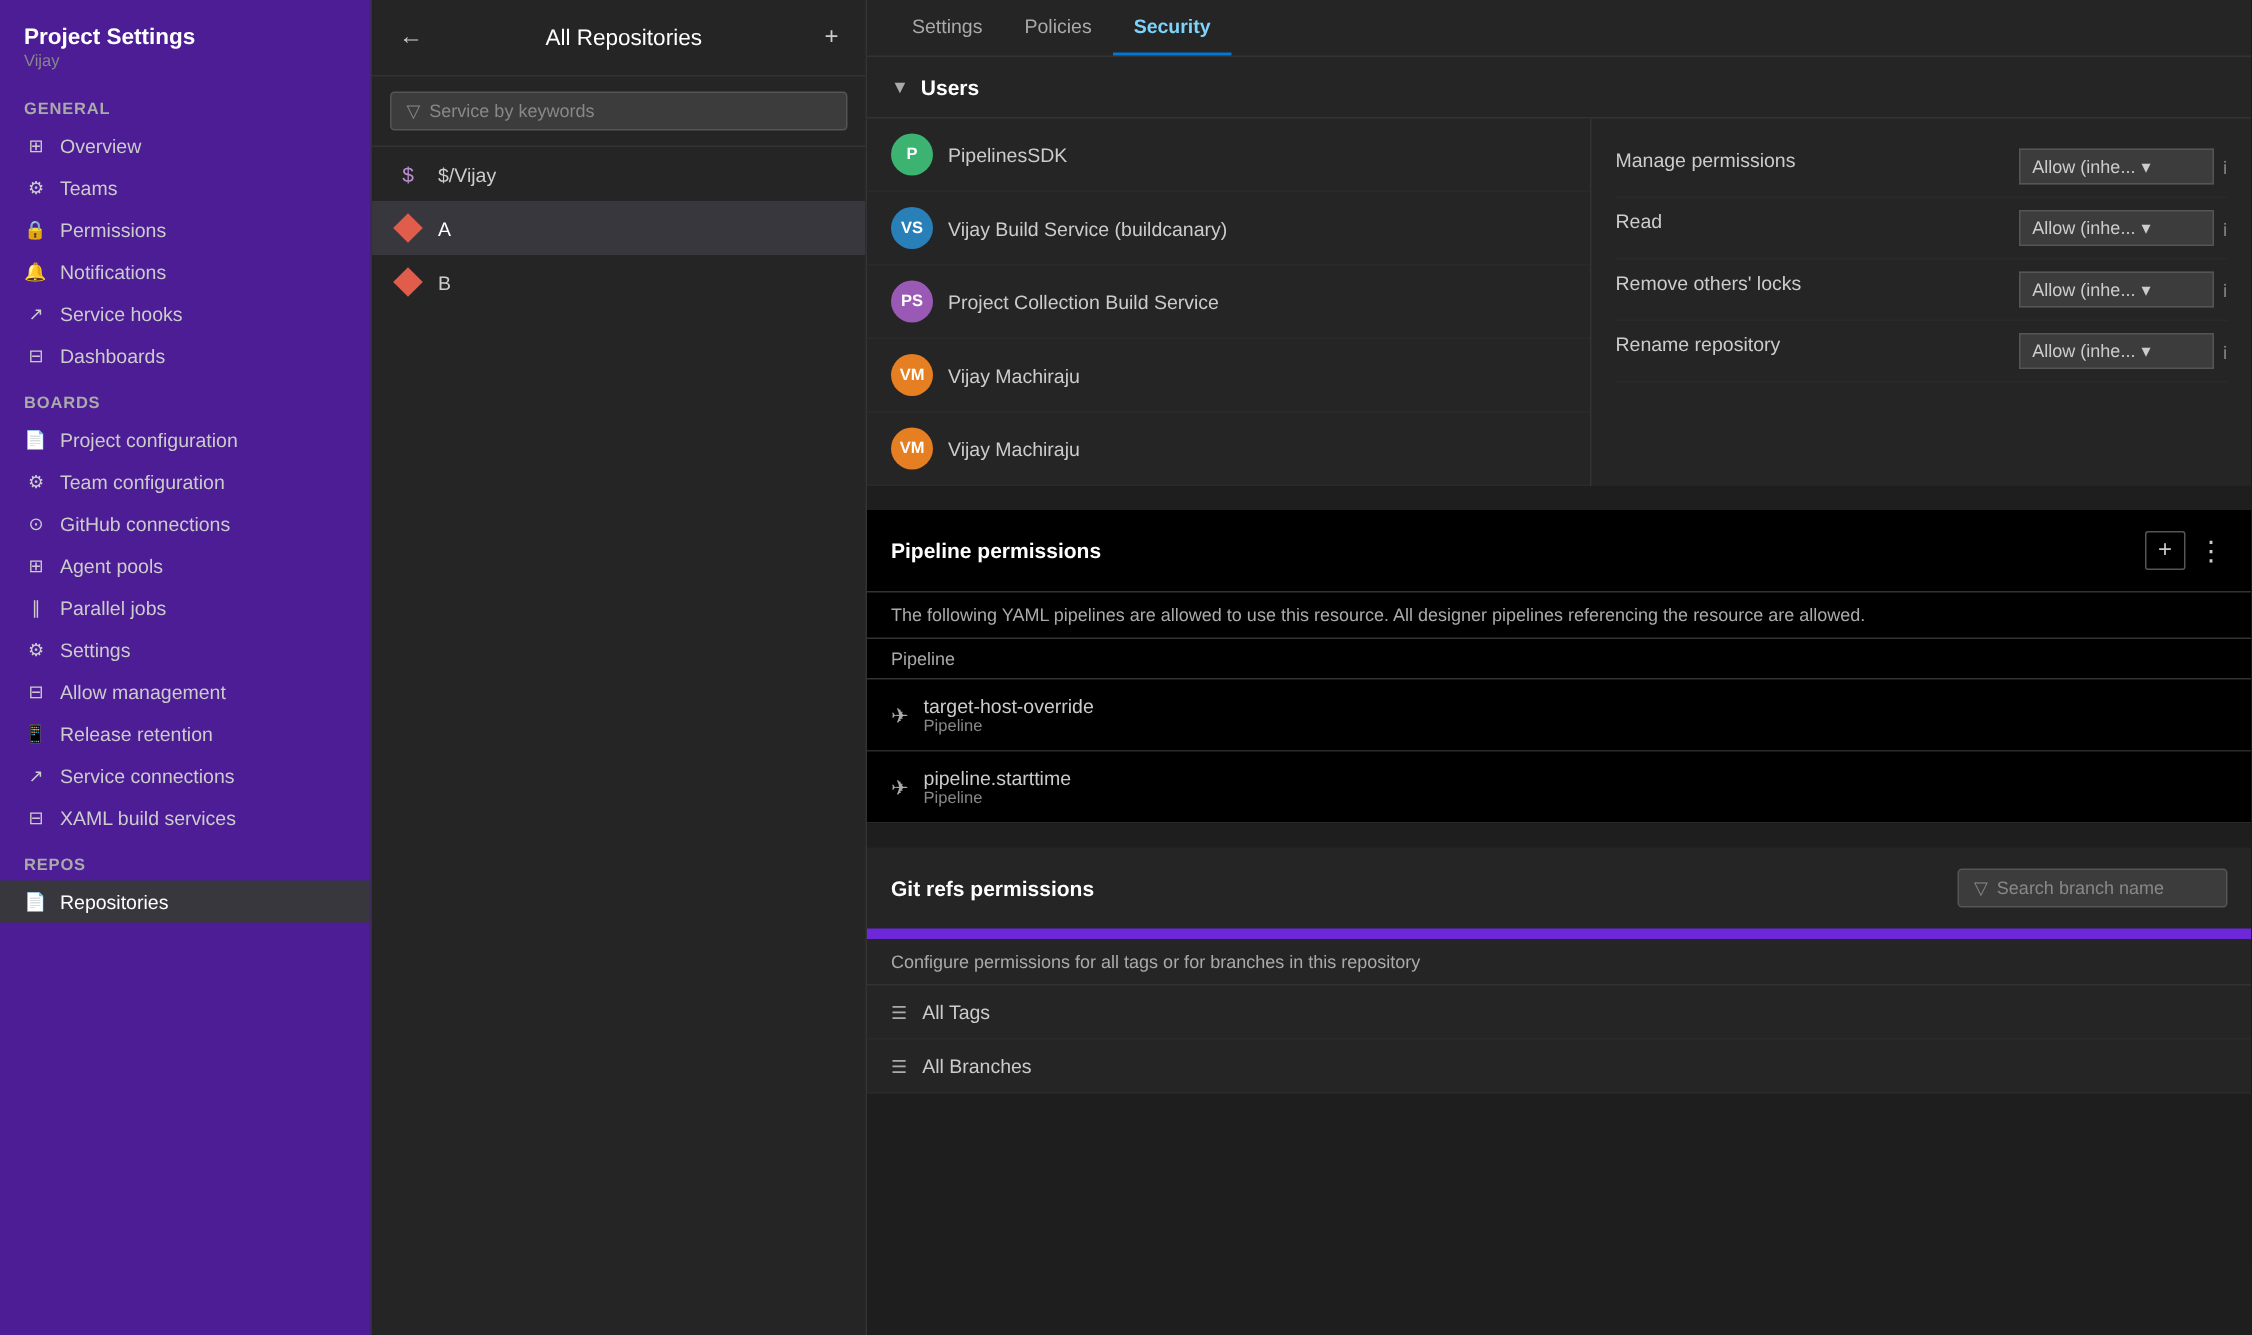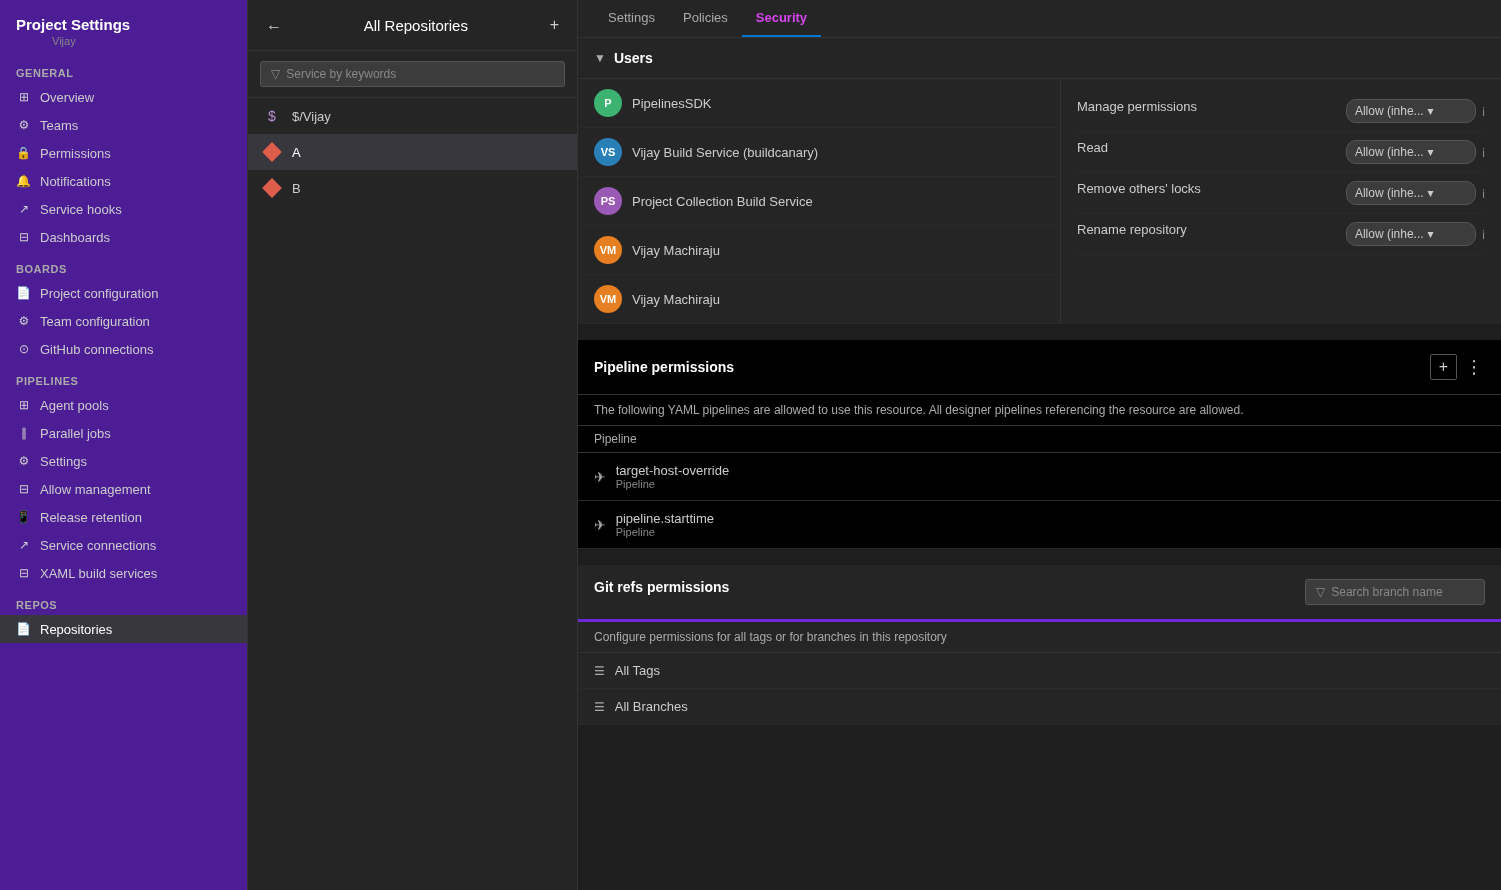--- a/index.html
+++ b/index.html
@@ -2,21 +2,21 @@
 <html><head>
   <meta charset="utf-8">
   <style>
     * { box-sizing: border-box; margin: 0; padding: 0; }
     body { font-family: -apple-system, BlinkMacSystemFont, 'Segoe UI', sans-serif; background: #1e1e1e; color: #cccccc; display: flex; height: 890px; overflow: hidden; font-size: 13px; }
 
     
     .sidebar { width: 248px; background: #4c1d95; display: flex; flex-direction: column; overflow-y: auto; flex-shrink: 0; border-right: 1px solid #333; }
     .sidebar-header { padding: 16px 16px 8px; }
     .sidebar-title { font-size: 15px; font-weight: 600; color: #fff; }
-    .sidebar-subtitle { font-size: 11px; color: #888; margin-top: 2px; margin-left: 36px; }
+    .sidebar-subtitle { font-size: 11px; color: #888; margin-top: 2px; }
     .sidebar-section-label { font-size: 11px; font-weight: 700; color: #aaa; text-transform: uppercase; letter-spacing: 0.05em; padding: 12px 16px 4px; }
     .sidebar-item { display: flex; align-items: center; gap: 8px; padding: 6px 16px; cursor: pointer; color: #ccc; font-size: 13px; }
     .sidebar-item.active { background: #37373d; color: #fff; }
     .sidebar-icon { width: 16px; height: 16px; display: flex; align-items: center; justify-content: center; font-size: 12px; flex-shrink: 0; }
 
     
     .middle-panel { width: 330px; background: #252526; border-right: 1px solid #333; display: flex; flex-direction: column; flex-shrink: 0; }
     .middle-header { display: flex; align-items: center; justify-content: space-between; padding: 14px 16px; border-bottom: 1px solid #333; }
     .middle-title { font-size: 15px; font-weight: 400; color: #fff; }
     .icon-btn { background: none; border: none; color: #ccc; cursor: pointer; font-size: 16px; padding: 2px; display: flex; align-items: center; }
@@ -25,59 +25,59 @@
     .repo-list { overflow-y: auto; flex: 1; }
     .repo-item { display: flex; align-items: center; gap: 10px; padding: 8px 14px; cursor: pointer; color: #ccc; font-size: 13px; }
     .repo-item.active { background: #37373d; color: #fff; }
     .repo-icon { width: 20px; height: 20px; display: flex; align-items: center; justify-content: center; }
     .diamond-icon { width: 14px; height: 14px; background: #e05c4b; transform: rotate(45deg); display: inline-block; }
 
     
     .main-content { flex: 1; background: #1e1e1e; display: flex; flex-direction: column; overflow: hidden; }
     .tabs-bar { display: flex; border-bottom: 1px solid #333; background: #252526; padding: 0 16px; }
     .tab { padding: 10px 14px; cursor: pointer; color: #aaa; font-size: 13px; border-bottom: 2px solid transparent; }
-    .tab.active { color: #d946ef; border-bottom: 2px solid #0078d4; font-weight: 600; }
+    .tab.active { color: #7dd3fc; border-bottom: 2px solid #0078d4; font-weight: 600; }
 
     .content-area { flex: 1; overflow-y: auto; padding: 0; }
 
     
     .users-section { background: #252526; margin: 0; padding: 0; }
     .users-header { display: flex; align-items: center; gap: 8px; padding: 12px 16px; border-bottom: 1px solid #333; }
     .collapse-icon { color: #aaa; font-size: 12px; cursor: pointer; }
     .users-title { font-size: 14px; font-weight: 600; color: #fff; }
 
     .users-table { display: flex; }
     .users-list { flex: 1; border-right: 1px solid #333; }
     .user-row { display: flex; align-items: center; gap: 10px; padding: 10px 16px; border-bottom: 1px solid #2a2a2a; cursor: pointer; }
     .user-avatar { width: 28px; height: 28px; border-radius: 50%; display: flex; align-items: center; justify-content: center; font-size: 11px; font-weight: 600; color: #fff; flex-shrink: 0; }
     .user-name { font-size: 13px; color: #ccc; }
 
     .permissions-panel { width: 440px; padding: 12px 16px; flex-shrink: 0; }
     .permission-row { display: flex; align-items: flex-start; justify-content: space-between; padding: 8px 0; border-bottom: 1px solid #2a2a2a; }
     .permission-label { font-size: 13px; color: #ccc; flex: 1; }
     .permission-control { display: flex; align-items: center; gap: 6px; }
-    .permission-select { background: #3c3c3c; border: 1px solid #555; color: #ccc; padding: 4px 8px; font-size: 12px; border-radius: 10px; display: flex; align-items: center; gap: 4px; cursor: pointer; min-width: 130px; }
+    .permission-select { background: #3c3c3c; border: 1px solid #555; color: #ccc; padding: 4px 8px; font-size: 12px; border-radius: 0; display: flex; align-items: center; gap: 4px; cursor: pointer; min-width: 130px; }
     .permission-info { color: #888; font-size: 12px; cursor: pointer; }
 
     
     .pipeline-section { background: #000000; margin: 16px 0 0; padding: 0; }
     .pipeline-header { display: flex; align-items: center; justify-content: space-between; padding: 14px 16px; border-bottom: 1px solid #333; }
     .pipeline-title { font-size: 14px; font-weight: 600; color: #fff; }
     .pipeline-desc { font-size: 12px; color: #aaa; padding: 8px 16px; border-bottom: 1px solid #333; }
     .pipeline-col-header { padding: 6px 16px; font-size: 12px; color: #aaa; border-bottom: 1px solid #333; }
     .pipeline-row { display: flex; align-items: center; gap: 10px; padding: 10px 16px; border-bottom: 1px solid #2a2a2a; }
     .pipeline-icon { color: #aaa; font-size: 14px; }
     .pipeline-info { display: flex; flex-direction: column; }
     .pipeline-name { font-size: 13px; color: #ccc; }
     .pipeline-type { font-size: 11px; color: #888; }
     .pipeline-actions { display: flex; gap: 6px; margin-left: auto; }
 
     
     .gitrefs-section { background: #252526; margin: 16px 0 0; padding: 0; }
-    .gitrefs-header { display: flex; justify-content: space-between; padding: 14px 16px; border-bottom: 3px solid #6d28d9; }
+    .gitrefs-header { display: flex; align-items: center; justify-content: space-between; padding: 14px 16px; border-bottom: 7px solid #6d28d9; }
     .gitrefs-title { font-size: 14px; font-weight: 600; color: #fff; }
     .gitrefs-desc { font-size: 12px; color: #aaa; padding: 8px 16px; border-bottom: 1px solid #333; }
     .search-branch { background: #3c3c3c; border: 1px solid #555; border-radius: 3px; padding: 5px 10px; color: #888; font-size: 12px; display: flex; align-items: center; gap: 6px; cursor: pointer; min-width: 180px; }
     .gitrefs-row { display: flex; align-items: center; gap: 10px; padding: 10px 16px; border-bottom: 1px solid #2a2a2a; }
     .gitrefs-icon { color: #aaa; font-size: 12px; }
     .gitrefs-name { font-size: 13px; color: #ccc; }
   </style>
 </head>
 <body>
 
@@ -120,21 +120,20 @@
   </div>
   <div class="sidebar-item">
     <span class="sidebar-icon">⚙</span>
     <span>Team configuration</span>
   </div>
   <div class="sidebar-item">
     <span class="sidebar-icon">⊙</span>
     <span>GitHub connections</span>
   </div>
 
-  <div class="sidebar-section-label">Pipelines</div>
   <div class="sidebar-item">
     <span class="sidebar-icon">⊞</span>
     <span>Agent pools</span>
   </div>
   <div class="sidebar-item">
     <span class="sidebar-icon">∥</span>
     <span>Parallel jobs</span>
   </div>
   <div class="sidebar-item">
     <span class="sidebar-icon">⚙</span>

